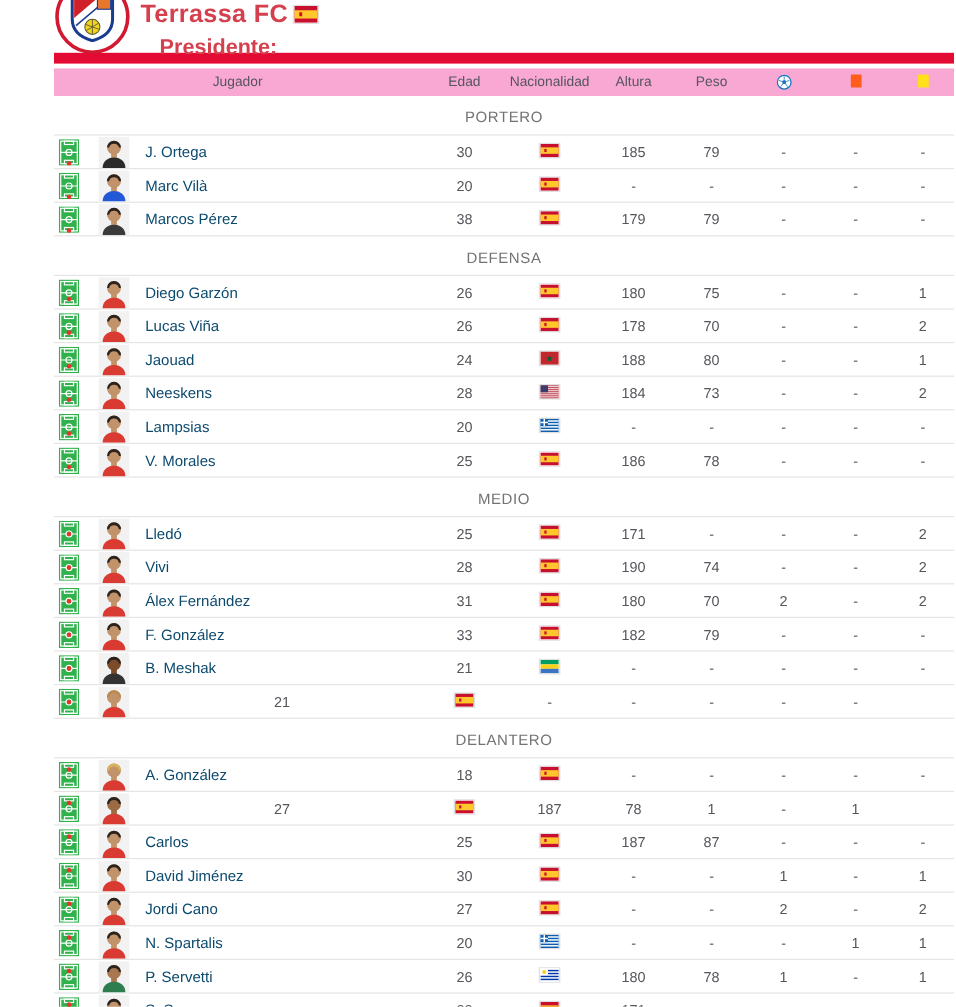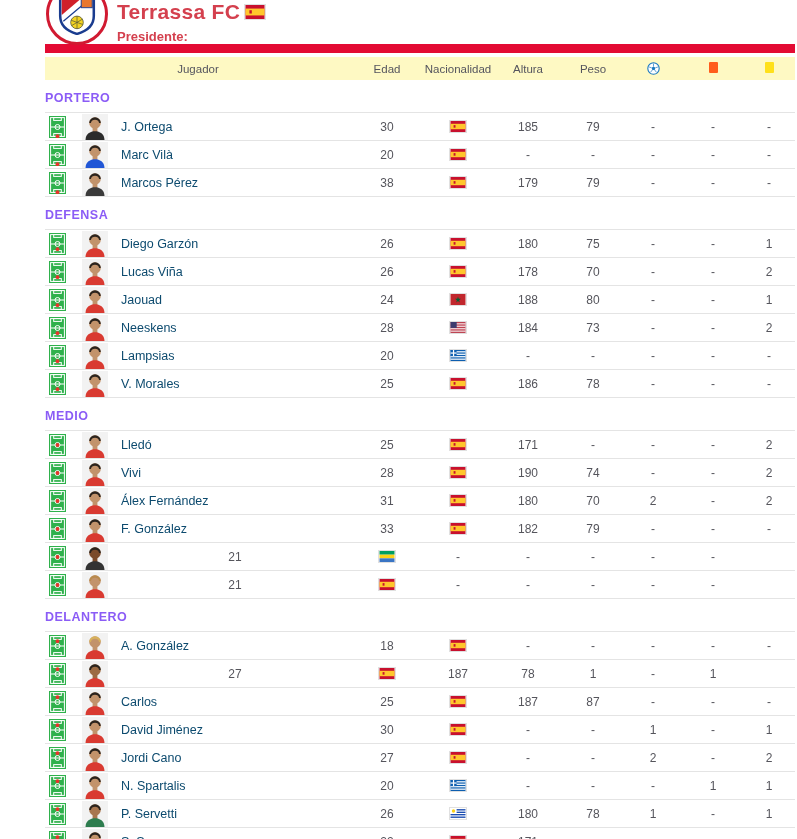--- a/index.html
+++ b/index.html
@@ -2,30 +2,30 @@
 <html><head>
 <meta charset="utf-8">
 <style>
   html,body{margin:0;padding:0;background:#fff;}
   body{width:797px;height:839px;overflow:hidden;font-family:"Liberation Sans",sans-serif;-webkit-font-smoothing:antialiased;}
   .club-head{position:relative;margin-left:45px;width:750px;height:44px;}
   .logo-wrap{position:absolute;top:-17px;left:1px;width:56px;height:56px;border:3px solid #d11a31;border-radius:50%;background:#fff;z-index:2;display:flex;align-items:center;justify-content:center;}
   .club-meta{padding-left:72px;padding-top:0;}
   .club-line{display:flex;align-items:center;gap:5px;}
   .club-name{font-size:21px;color:#d4404e;font-weight:600;margin:0;letter-spacing:.3px;line-height:24px;}
-  .president{font-size:13px;color:#d4404e;font-weight:600;margin-top:5px;}
+  .president{font-size:18px;color:#d4404e;font-weight:600;margin-top:5px;margin-left:16px;}
   .red-bar{margin-left:45px;width:750px;height:9px;background:#e30b33;}
   .grid{display:grid;grid-template-columns:26px 48px 1fr 72px 70px 70px 60px 60px 60px 52px;align-items:center;}
-  .thead{margin-left:45px;width:750px;height:23px;background:#fef9c3;margin-top:4px;font-size:11.5px;color:#55555e;}
+  .thead{margin-left:45px;width:750px;height:23px;background:#f9a8d4;margin-top:4px;font-size:11.5px;color:#55555e;}
   .thead .hc{text-align:center;}
   .thead .hc-jugador{grid-column:1/4;}
   .hicon{display:inline-flex;vertical-align:middle;}
   .card-ic{display:inline-block;width:9px;height:11px;border-radius:1px;}
   .sections{margin-left:45px;width:750px;}
-  .sec-title{text-align:left;color:#8b5cf6;font-weight:700;font-size:12.5px;letter-spacing:.5px;margin:11px 0 7px 0;}
+  .sec-title{text-align:center;color:#737373;font-weight:400;font-size:12.5px;letter-spacing:.5px;margin:11px 0 7px 0;}
   .sec-rows{border-top:1px solid #e4e4e4;}
   .row{height:27px;border-bottom:1px solid #e4e4e4;cursor:pointer;}
   .icon-cell{display:flex;justify-content:flex-start;padding-left:4px;}
   .photo-cell{align-self:end;display:flex;justify-content:center;height:26px;}
   .name-cell{font-size:12.5px;color:#0c4a6e;padding-left:2px;}
   .num{text-align:center;font-size:12px;color:#55555c;}
   .flag-cell{text-align:center;}
   .flag{display:inline-block;line-height:0;box-shadow:0 0 0 1px rgba(0,0,0,.12);}
   .ficon{display:inline-flex;line-height:0;}
   .avatar{display:inline-flex;line-height:0;}
@@ -634,20 +634,21 @@
             <span class="avatar">
               <svg width="26" height="26" viewBox="0 0 26 26">
     <rect width="26" height="26" fill="#f2f2f2"></rect>
     <rect x="10.6" y="13" width="4.8" height="5.5" fill="#7b4b2a"></rect>
     <path d="M3.5 26 C3.5 19.8 8.4 17.2 13 17.2 C17.6 17.2 22.5 19.8 22.5 26 Z" fill="#333333"></path>
     <circle cx="13" cy="9" r="5.8" fill="#7b4b2a"></circle>
     <path d="M13 3.2 a5.8 5.8 0 0 1 5.8 5.8 l-1.7 0 a4.2 4.2 0 0 0 -8.2 0 l-1.7 0 A5.8 5.8 0 0 1 13 3.2 z" fill="#2b241e"></path>
   </svg>
             </span>
           </div>
+    <div class="cell name-cell"><span>B. Meshak</span></div>
     <div class="cell num">21</div>
     <div class="cell flag-cell"><span class="flag"><svg width="16" height="11" viewBox="0 0 15 11">
                 <rect width="15" height="3.67" fill="#009e60"></rect>
                 <rect y="3.67" width="15" height="3.67" fill="#fcd116"></rect>
                 <rect y="7.33" width="15" height="3.67" fill="#3a75c4"></rect>
               </svg></span></div>
     <div class="cell num">-</div>
     <div class="cell num">-</div>
     <div class="cell num">-</div>
     <div class="cell num">-</div>

